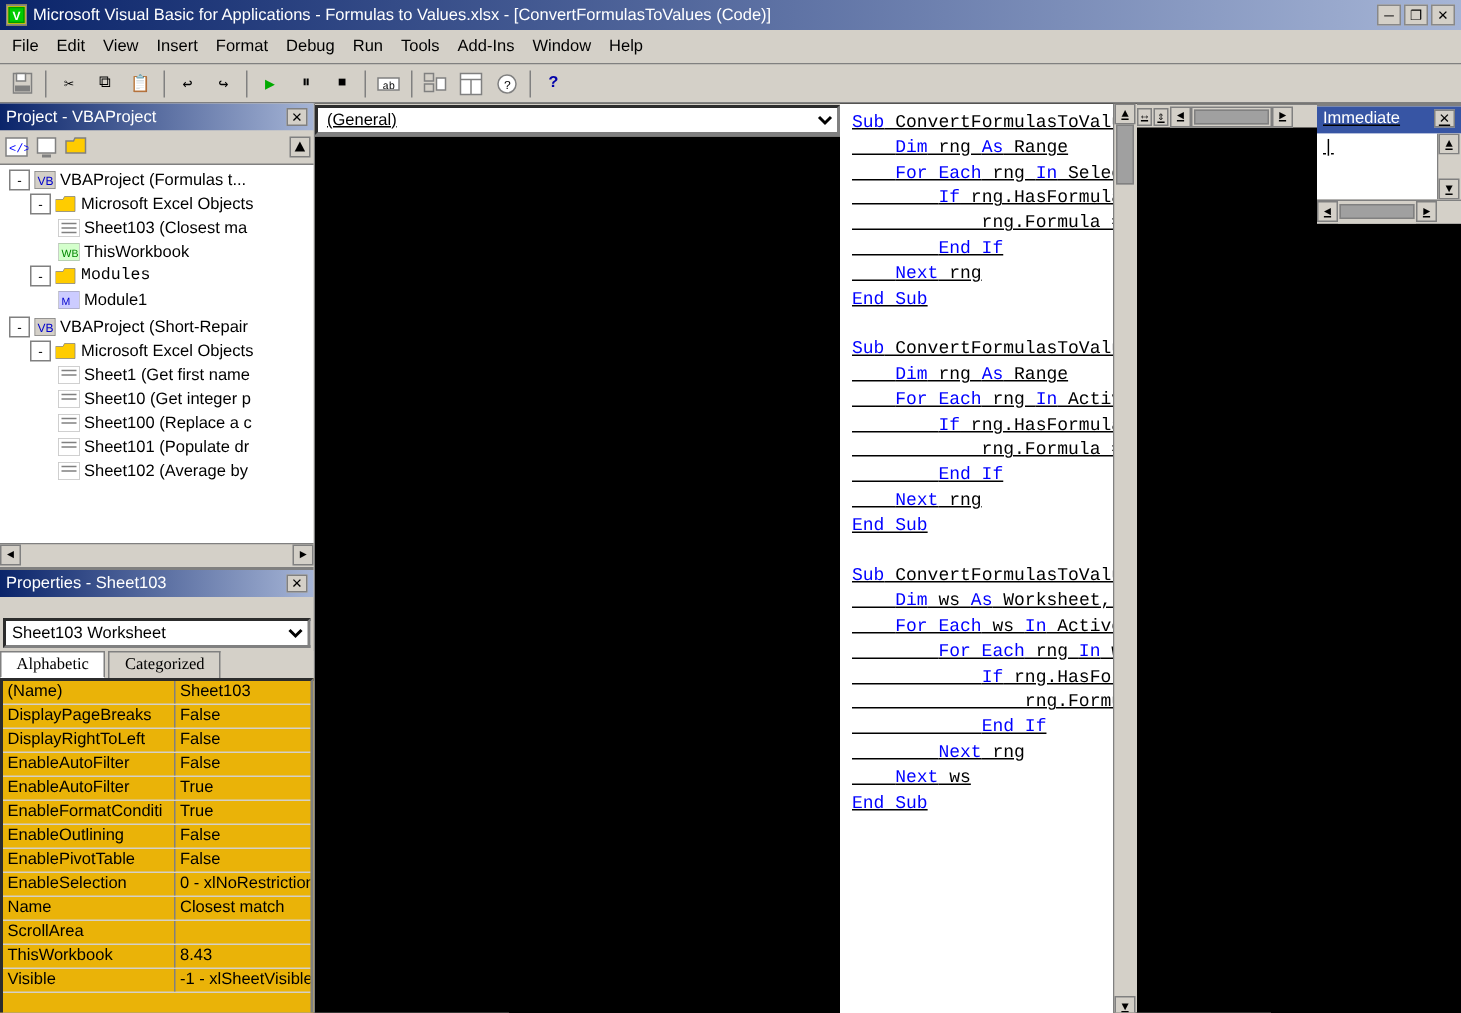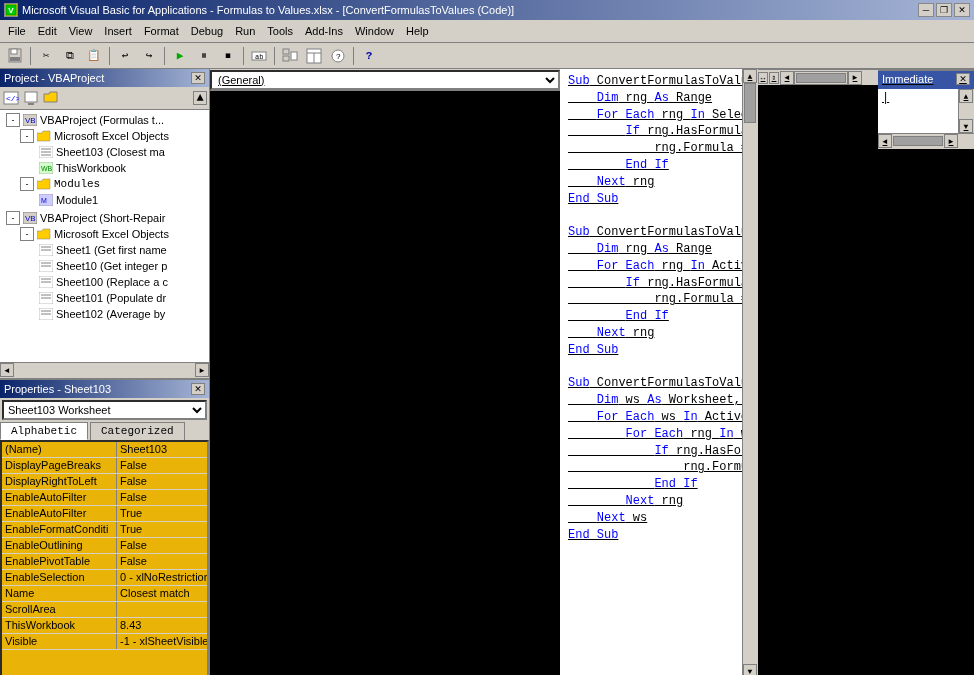--- a/index.html
+++ b/index.html
@@ -218,25 +218,26 @@
       padding: 2px;
       gap: 2px;
     }
     .props-select {
       flex: 1;
       height: 20px;
       font-family: Tahoma, Arial, sans-serif;
       font-size: 11px;
       border: 2px inset #808080;
       background: white;
+      margin-top: 12px;
     }
     .props-tabs {
       display: flex;
       background: #d4d0c8;
-      font-family: Liberation Mono, monospace;
+      font-family: Liberation Serif, serif;
       font-size: 11px;
     }
     .props-tab {
       padding: 2px 10px;
       border: 1px solid #808080;
       border-bottom: none;
       background: #d4d0c8;
       cursor: pointer;
       margin-right: 2px;
     }

